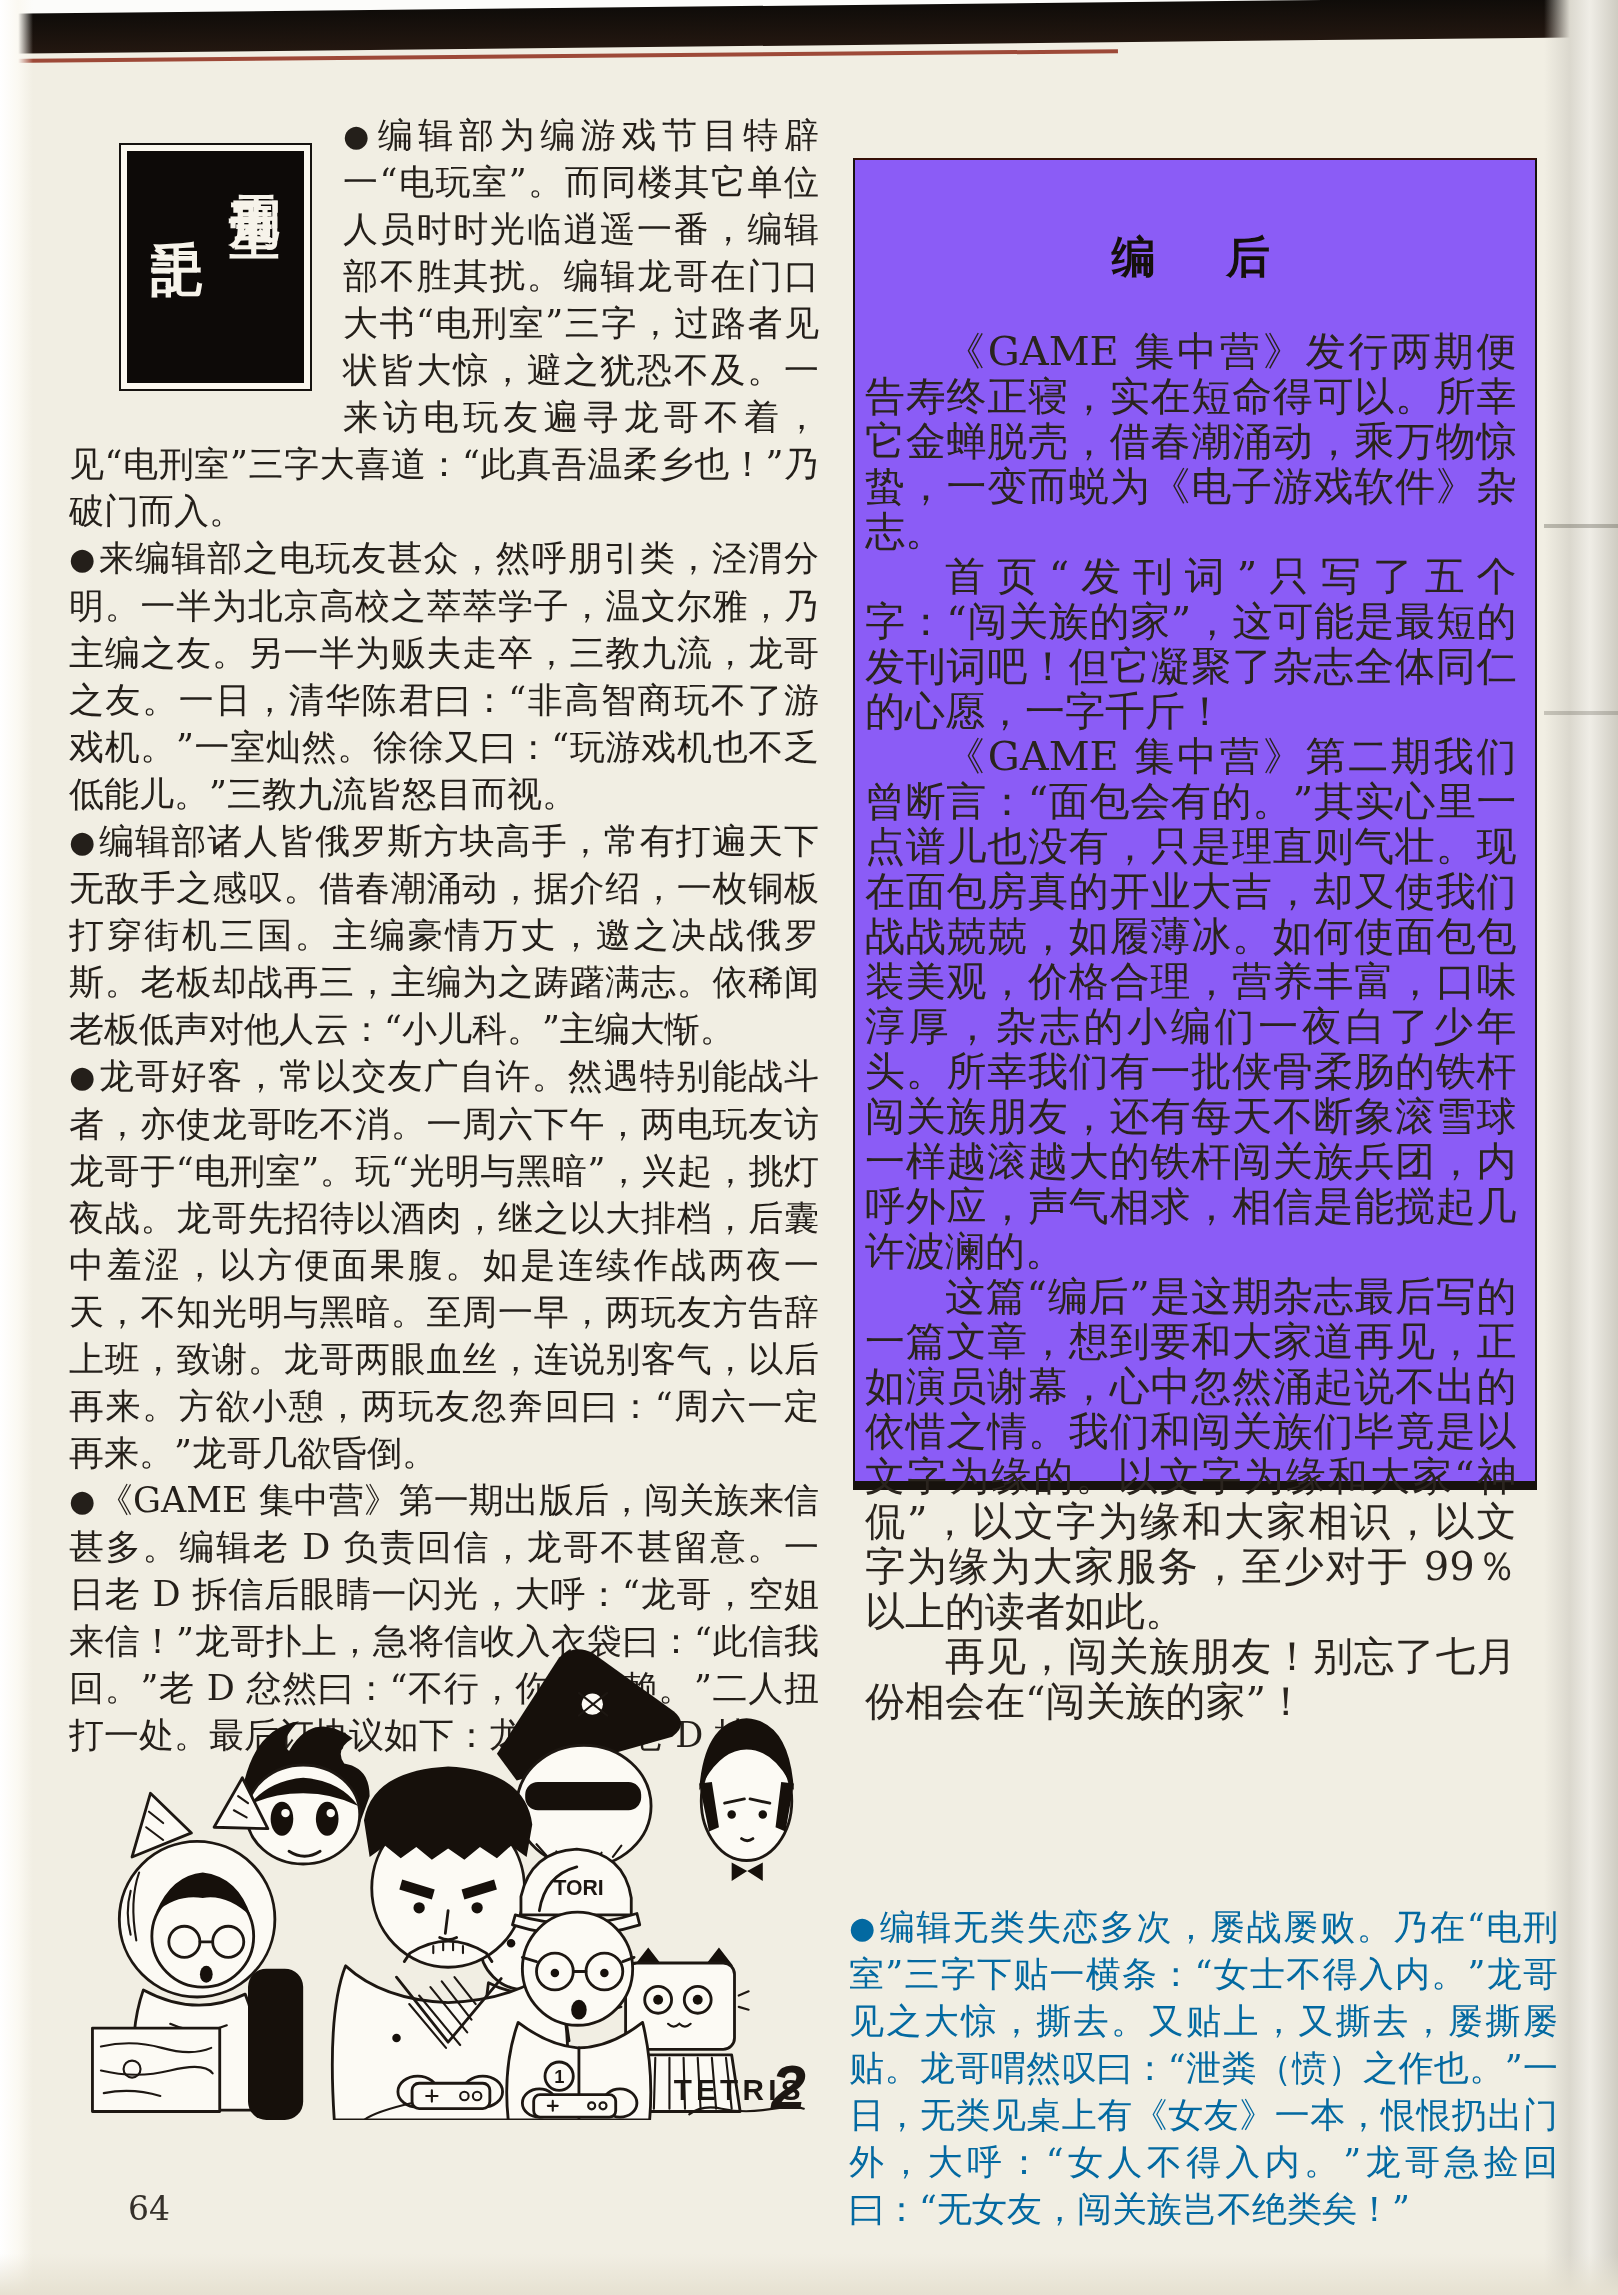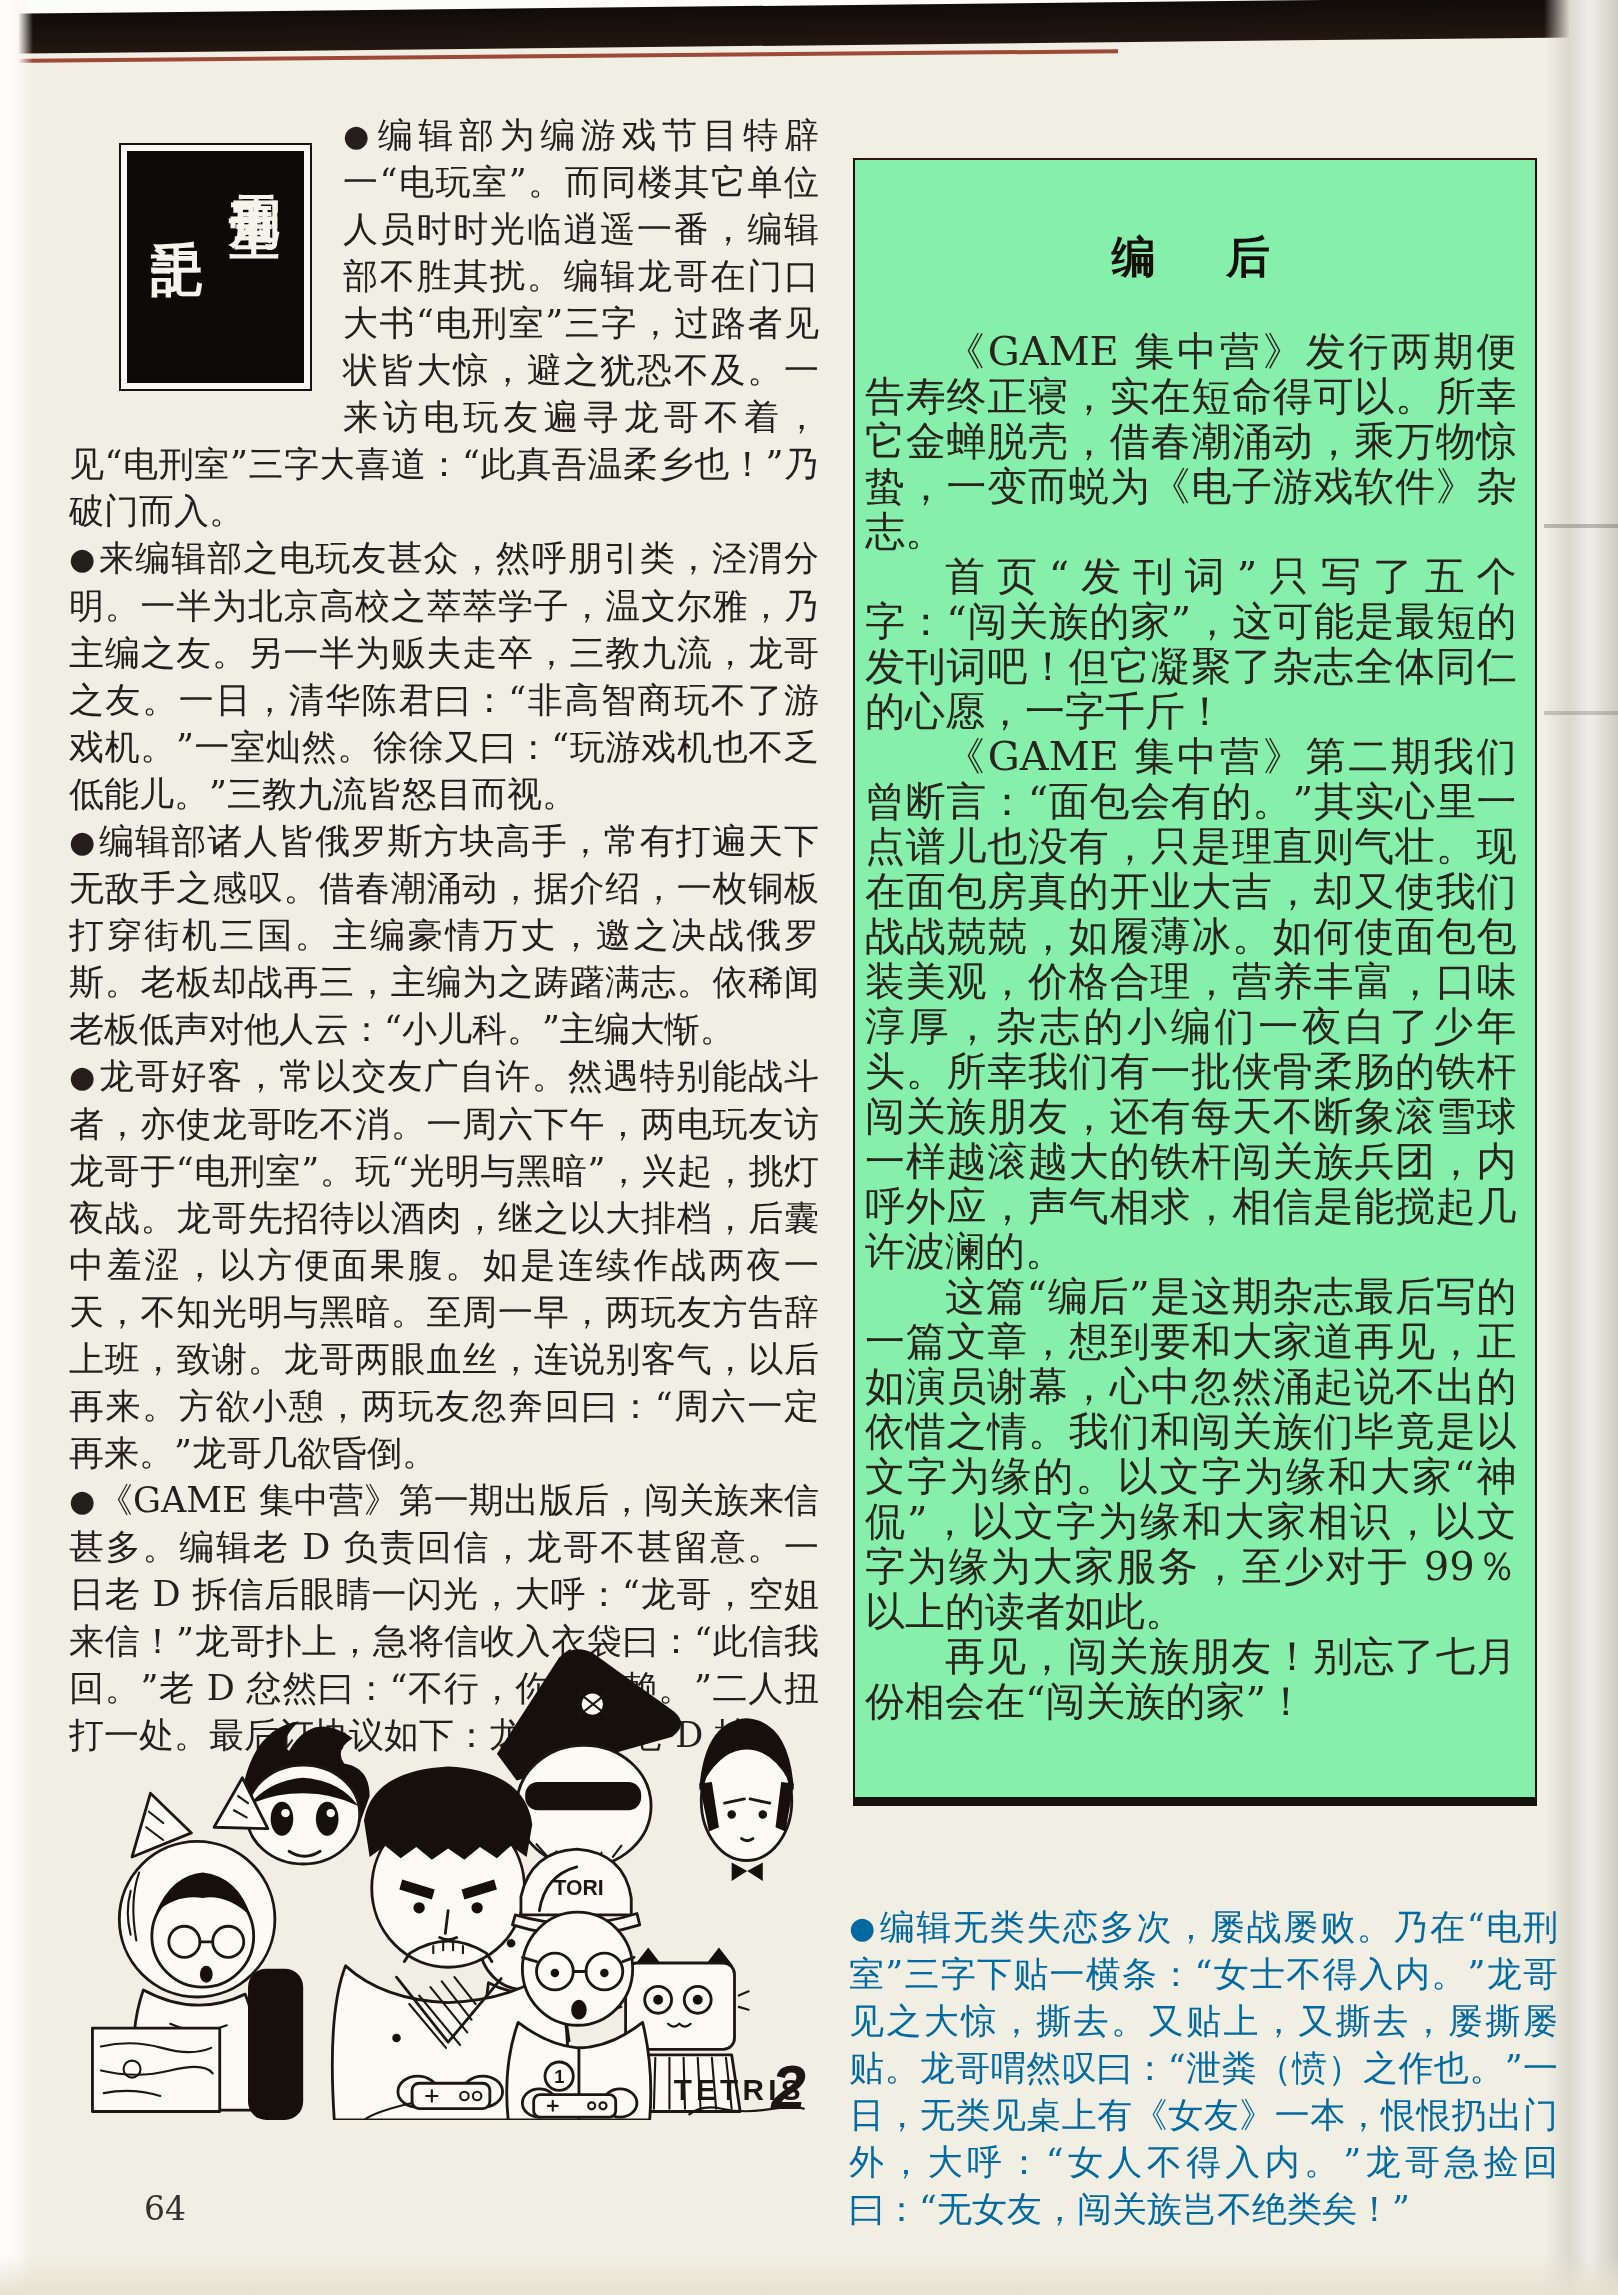--- a/index.html
+++ b/index.html
@@ -47,22 +47,22 @@
   }
   .masthead-vert{
     writing-mode:vertical-rl;text-orientation:upright;
     color:#f6f3ea;font-family:"DejaVu Sans",sans-serif;font-weight:bold;
     font-size:51px;line-height:78px;letter-spacing:5.7px;margin-top:2.8px;
   }
   .masthead-vert .low{position:relative;top:44px;}
 
   
   .ed-box{
-    position:absolute;left:853px;top:158px;width:684px;height:1648px;
-    box-sizing:border-box;background:#86efac;
+    position:absolute;left:853px;top:158px;width:684px;height:1332px;
+    box-sizing:border-box;background:#8b5cf6;
     border:2.8px solid #17120d;border-top-color:#360f07;border-bottom-width:9.2px;
     padding:0 18.4px 0 10px;
   }
   .ed-title{
     margin:68px 0 42px;text-align:center;
     font-size:44px;font-weight:bold;color:#15100c;
     letter-spacing:1.6em;text-indent:1.6em;
   }
   .ed-box p{
     margin:0;font-size:40px;line-height:45px;
@@ -78,21 +78,21 @@
 
   
   .illustration{position:absolute;left:64px;top:1642px;width:764px;height:478px;}
   .illustration svg{width:100%;height:100%;}
   .ln{fill:none;stroke:#1d1712;stroke-width:4;stroke-linecap:round;stroke-linejoin:round;}
   .ln3{fill:none;stroke:#1d1712;stroke-width:3;stroke-linecap:round;}
   .fw{fill:#fcfaf4;stroke:#1d1712;stroke-width:4;stroke-linejoin:round;}
   .fb{fill:#16100b;stroke:none;}
   .cap-txt{font-family:"Liberation Sans",sans-serif;font-weight:bold;fill:#1d1712;}
 
-  .page-num{position:absolute;left:144px;top:2189px;font-size:33px;color:#35302a;}
+  .page-num{position:absolute;left:128px;top:2189px;font-size:33px;color:#35302a;}
 </style>
 </head>
 <body>
 
 <div class="scan-top-white"></div>
 <div class="scan-top-band"></div>
 <div class="scan-top-redline"></div>
 <div class="scan-left"></div>
 <div class="scan-right">
   <div class="fold1"></div>

